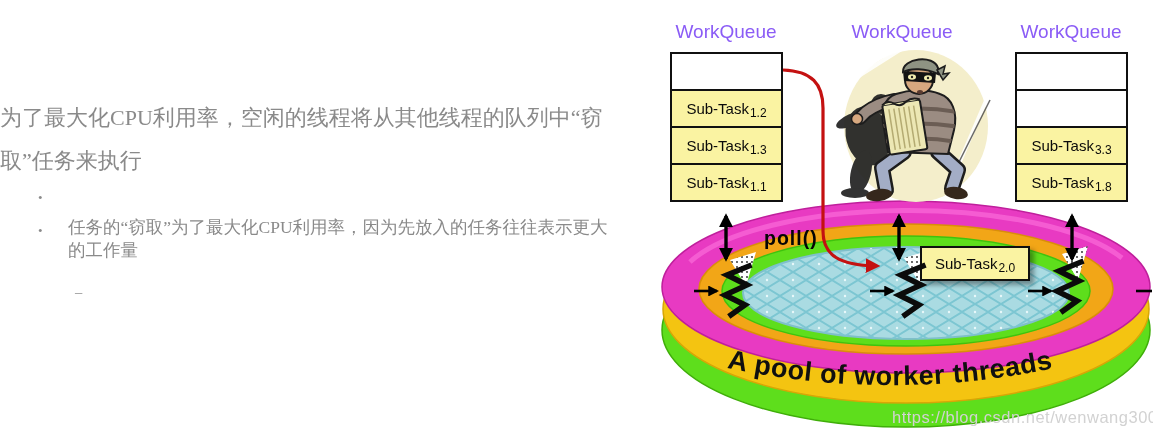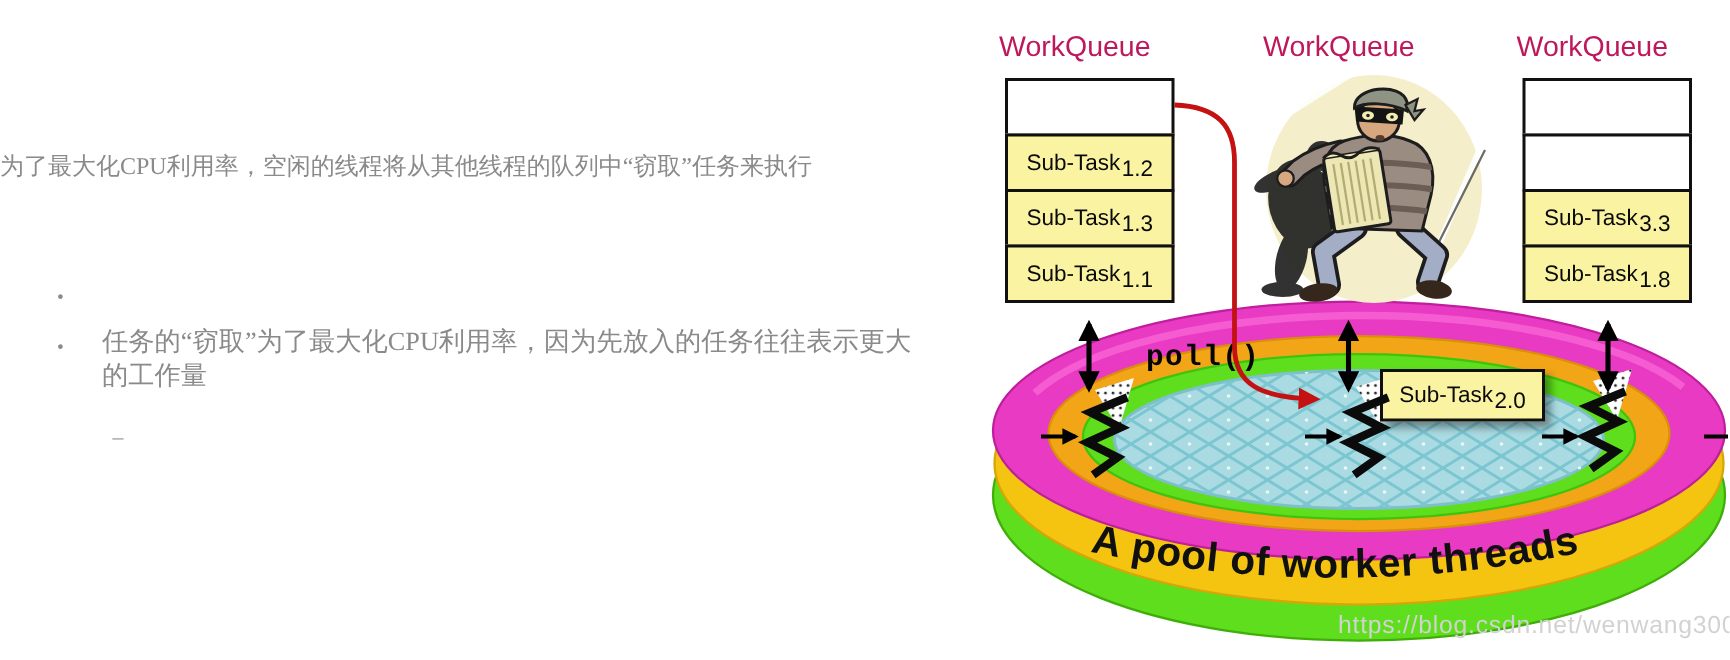--- a/index.html
+++ b/index.html
@@ -4,50 +4,50 @@
 <style>
   html,body{margin:0;padding:0;}
   body{
     width:1153px;height:440px;position:relative;overflow:hidden;background:#ffffff;
     font-family:"Liberation Sans","DejaVu Sans",sans-serif;
   }
   .abs{position:absolute;}
 
   
   .cn{color:#8a8a8a;font-family:"Liberation Serif","DejaVu Serif",serif;}
-  #heading{left:0;top:96px;width:650px;font-size:16px;line-height:32px;}
+  #heading{left:0;top:96px;width:650px;font-size:22px;line-height:43px;}
   .bullet-row{display:flex;}
   .bdot{width:30px;flex:none;font-size:13px;padding-top:3px;text-align:left;}
   #bullet1{left:38px;top:183px;width:600px;font-size:17.5px;line-height:23px;}
   #bullet2{left:38px;top:216px;width:578px;font-size:17.5px;line-height:23px;}
   #subbullet{left:75px;top:283px;width:540px;font-size:14.5px;line-height:19px;color:#8f8f8f;}
   .sdash{width:28px;flex:none;}
 
   
-  .qlabel{width:120px;text-align:left;font-size:19px;color:#be185d;z-index:4;}
+  .qlabel{width:120px;text-align:center;font-size:19px;color:#8b5cf6;z-index:4;}
   .queue{width:113px;z-index:4;}
   .qcell{
     height:39px;margin-top:-2px;border:2px solid #101010;background:#ffffff;
     display:flex;align-items:center;justify-content:center;
     font-size:15px;color:#0a0a0a;box-sizing:border-box;
   }
   .qcell:first-child{margin-top:0;}
   .qcell.y{background:#faf3a2;}
-  .sub{font-size:15px;position:relative;top:4px;margin-left:1px;}
+  .sub{font-size:12px;position:relative;top:4px;margin-left:1px;}
 
   
   #stolen-task{
     left:920px;top:246px;width:110px;height:35px;z-index:6;
     background:#faf3a2;border:2px solid #101010;box-sizing:border-box;
     display:flex;align-items:center;justify-content:center;
     font-size:15px;color:#0a0a0a;box-shadow:4px 4px 5px rgba(0,0,0,0.38);
   }
   #poll-label{
     left:764px;top:227px;z-index:6;
-    font-family:Liberation Mono, monospace;
+    font-family:Liberation Sans, sans-serif;
     font-weight:bold;font-size:19.5px;letter-spacing:1px;color:#050505;
   }
   #watermark{left:892px;top:408px;z-index:7;font-size:16.5px;color:#d2d2d2;letter-spacing:.5px;}
 
   svg.layer{position:absolute;left:0;top:0;z-index:1;}
   svg.layer.top{z-index:8;pointer-events:none;}
 </style>
 </head>
 <body>
 

